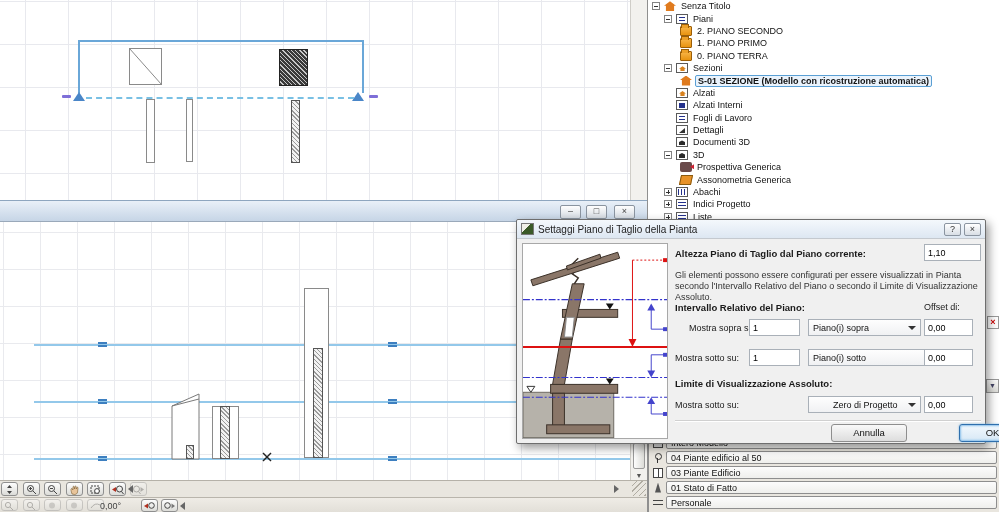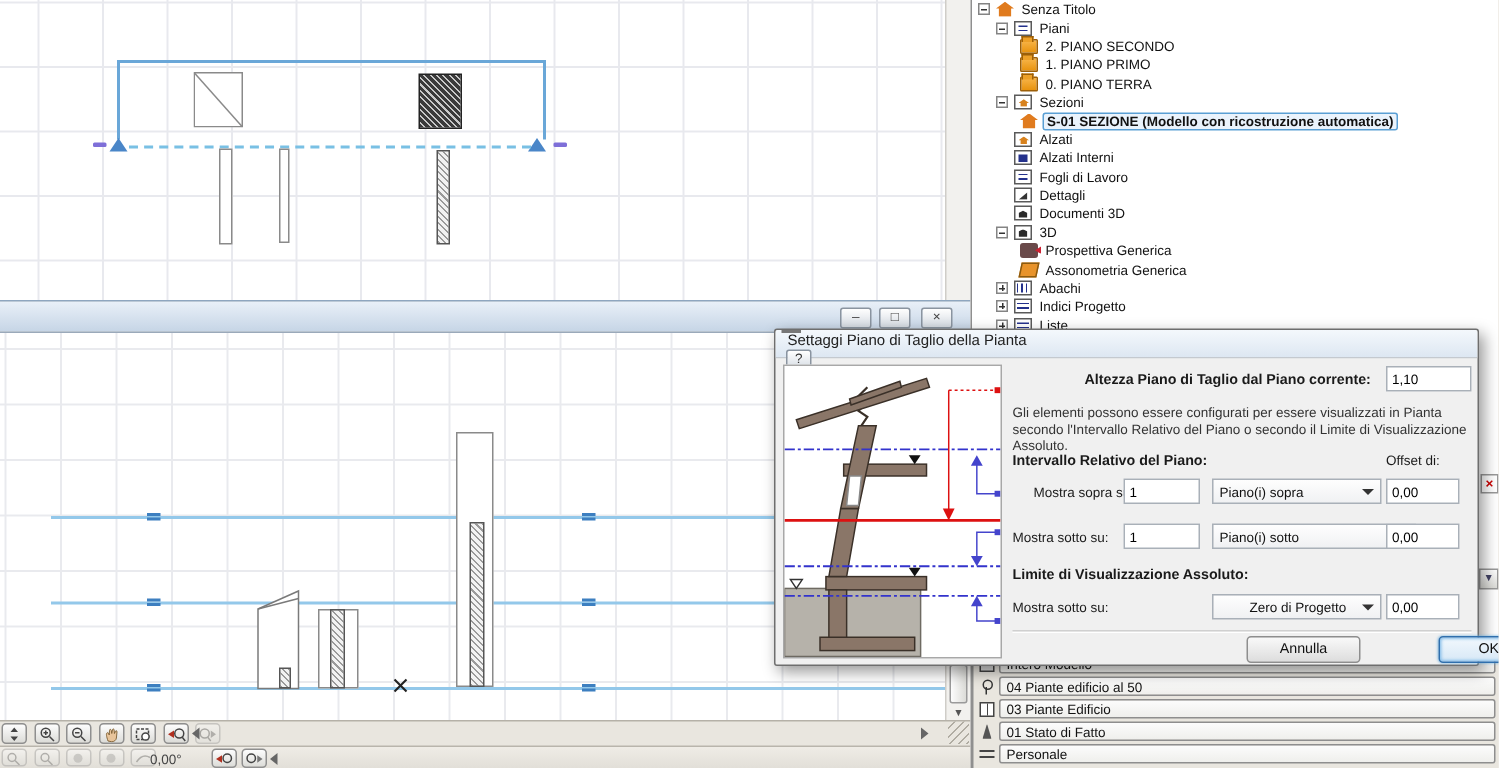--- a/index.html
+++ b/index.html
@@ -86,21 +86,21 @@
   .qic-pin::before { content:""; position:absolute; left:2px; top:0; width:5px; height:5px; border:1px solid #333; border-radius:50%; }
   .qic-pin::after { content:""; position:absolute; left:4px; top:5px; width:1px; height:5px; background:#333; }
   .qic-layer { border:1px solid #444; background:linear-gradient(to right,#fff 0 4px,#444 4px 5px,#fff 5px),linear-gradient(#fff 0 4px,#444 4px 5px,#fff 5px); }
   .qic-pen { background:#555; clip-path:polygon(20% 100%,50% 0,80% 100%); }
   .qic-mvo { background:repeating-linear-gradient(#444 0 1px,transparent 1px 4px); margin-top:2px; height:8px; }
   .qic-model { border:1px solid #444; background:#d8d8d8; }
 
   
   #dialog { background:#f0f0f0; border:1px solid #6e6e6e; border-radius:2px; box-shadow:3px 4px 10px rgba(0,0,0,.4); }
   #dlg-title { height:19px; background:linear-gradient(#f4f8fc,#dde7f2); border-bottom:1px solid #c4c9cf;
-               display:flex; padding:0 4px; border-radius:2px 2px 0 0;flex-direction:column; }
+               display:flex; align-items:center; padding:0 4px; border-radius:2px 2px 0 0; }
   #dlg-title .ttl { font-size:10px; color:#222; margin-left:4px; flex:1; }
   .dbtn { width:17px; height:13px; border:1px solid #8a94a0; border-radius:2px; background:linear-gradient(#fff,#d8dee5);
           text-align:center; line-height:11px; font-size:9px; color:#333; margin-left:3px; }
   .dlbl-b { font-weight:bold; font-size:9.5px; color:#1a1a1a; }
   .dlbl { font-size:9px; color:#1a1a1a; }
   .dtxt { position:absolute; height:17px; border:1px solid #a9b0b8; background:#fff; font-family:"Liberation Sans",sans-serif;
           font-size:9px; padding:0 3px; }
   .dsel { position:absolute; height:17px; border:1px solid #a9b0b8; background:linear-gradient(#fefefe,#f0f1f3);
           display:flex; align-items:center; padding-left:4px; }
   .dsel .arr { margin-left:auto; margin-right:4px; width:0; height:0; border-left:4px solid transparent; border-right:4px solid transparent; border-top:4px solid #333; }
@@ -407,21 +407,21 @@
       <path d="M130 60 l-4 7 h8 z" fill="#4444cc"></path>
         <rect x="142" y="84" width="4" height="4" fill="#4444cc"></rect>
       <path d="M144 112 h-14 v17" fill="none" stroke="#4444cc"></path>
       <path d="M130 135 l-4 -7 h8 z" fill="#4444cc"></path>
         <rect x="142" y="110" width="4" height="4" fill="#4444cc"></rect>
       <path d="M144 172 h-14 v-12" fill="none" stroke="#4444cc"></path>
       <path d="M130 155 l-4 7 h8 z" fill="#4444cc"></path>
         <rect x="142" y="170" width="4" height="4" fill="#4444cc"></rect>
     </svg>
 
-    <span class="abs dlbl-b" style="left:158px;top:28px;margin-left:48px;">Altezza Piano di Taglio dal Piano corrente:</span>
+    <span class="abs dlbl-b" style="left:158px;top:28px;">Altezza Piano di Taglio dal Piano corrente:</span>
     <input class="dtxt" style="left: 407px; top: 24px; width: 57px;" value="1,10">
 
     <div class="abs dlbl" style="left:158px;top:50px;width:307px;line-height:11px;color:#333;">Gli elementi possono essere configurati per essere visualizzati in Pianta secondo l'Intervallo Relativo del Piano o secondo il Limite di Visualizzazione Assoluto.</div>
 
     <span class="abs dlbl-b" style="left:158px;top:82px;">Intervallo Relativo del Piano:</span>
     <span class="abs dlbl" style="left:407px;top:82px;">Offset di:</span>
 
     <span class="abs dlbl" style="left:172px;top:103px;text-align:right;">Mostra sopra su:</span>
     <input class="dtxt" style="left: 232px; top: 99px; width: 51px;" value="1">
     <div class="dsel" style="left:291px;top:99px;width:113px;">

